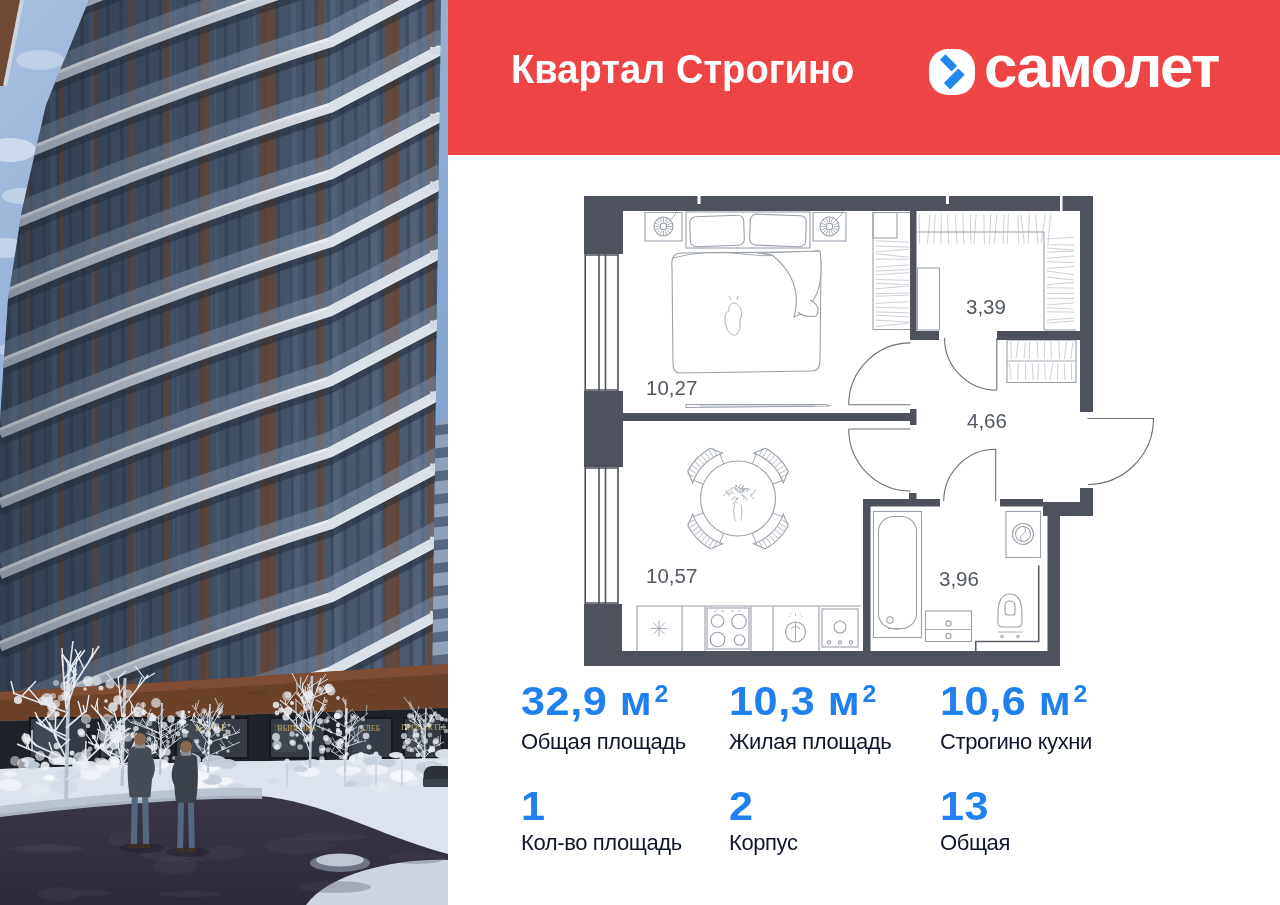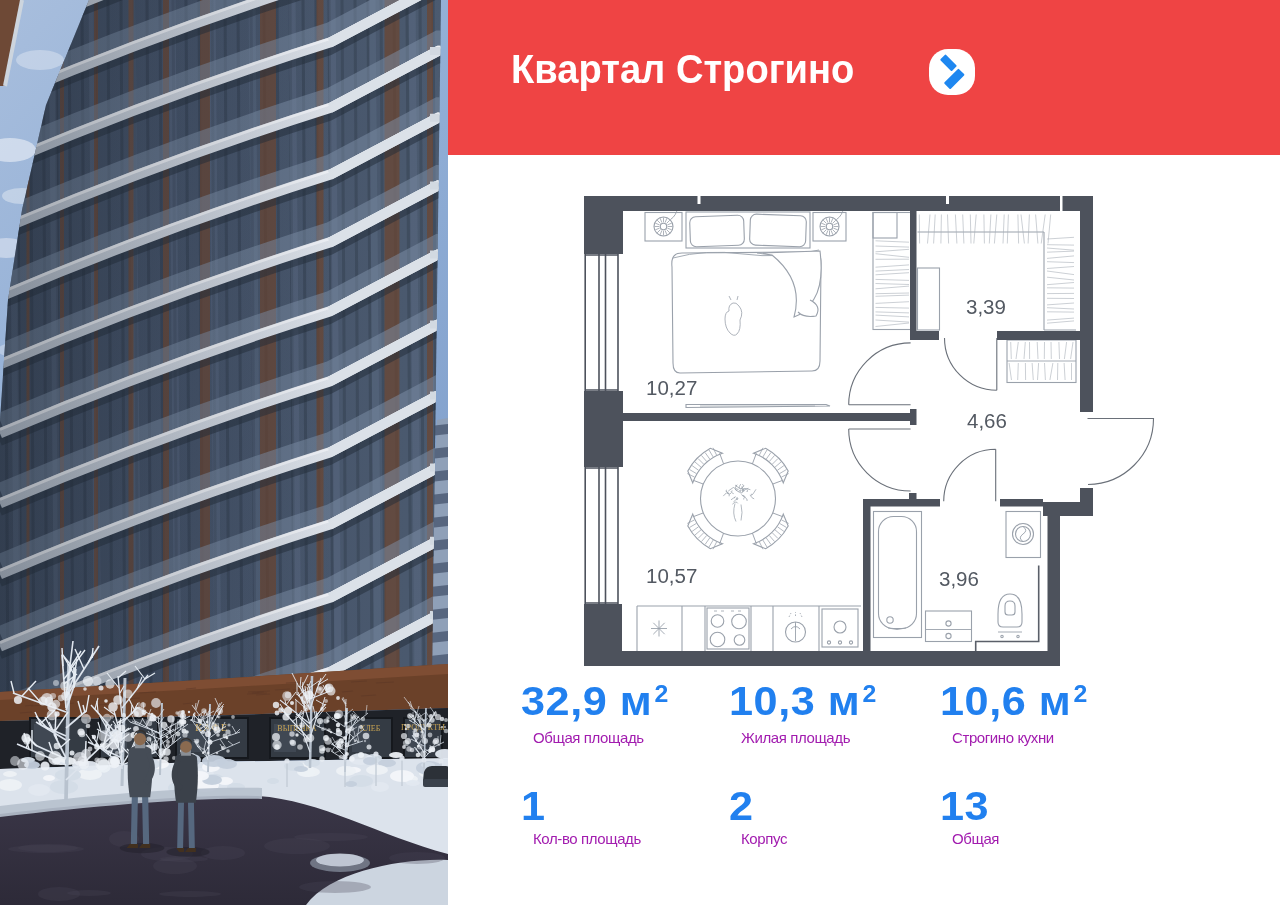--- a/index.html
+++ b/index.html
@@ -8,21 +8,21 @@
 #photo { position:absolute; left:0; top:0; width:494px; height:905px; overflow:hidden; }
 #header { position:absolute; left:448px; top:0; width:832px; height:155px; background:#ef4444; }
 #title { position:absolute; left:63px; top:46px; font-size:41px; font-weight:bold; color:#ffffff;
   letter-spacing:0px; transform:scaleX(0.93); transform-origin:0 0; white-space:nowrap; }
 #logo { position:absolute; left:481px; top:49px; width:46px; height:46px; background:#ffffff;
   border-radius:19px; }
 #logotext { position:absolute; left:536px; top:32px; font-size:60px; font-weight:bold; color:#ffffff;
   letter-spacing:-1.5px; }
 .val { position:absolute; font-size:40px; font-weight:bold; color:#2180ef; letter-spacing:0.5px; white-space:nowrap; transform:scaleX(1.08); transform-origin:0 0; }
 .val sup { font-size:23px; vertical-align:13px; margin-left:2px; letter-spacing:0; }
-.lab { position:absolute; font-size:15px; color:#a21caf; letter-spacing:-0.4px; white-space:nowrap;margin-left:12px; }
+.lab { position:absolute; font-size:22px; color:#0f172a; letter-spacing:-0.4px; white-space:nowrap; }
 </style></head>
 <body>
 <div id="page">
 <div id="photo"><svg width="448" height="905" viewBox="0 0 448 905">
         <defs>
 <linearGradient id="sky" x1="0" y1="0" x2="0.5" y2="1">
 <stop offset="0" stop-color="#a8bedd"></stop>
             <stop offset="0.5" stop-color="#8fadd5"></stop>
             <stop offset="1" stop-color="#7d9cc9"></stop>
 </linearGradient>
@@ -1051,20 +1051,21 @@
 <div id="header">
   <div id="title">Квартал Строгино</div>
   <div id="logo">
     <svg width="46" height="46" viewBox="0 0 46 46">
       <g fill="#1e87f0">
         <rect x="11.3" y="9.9" width="16.4" height="7.8" rx="1" transform="rotate(45 19.5 13.8)"></rect>
         <rect x="15" y="25.4" width="20.6" height="9" rx="1" transform="rotate(-45 25.3 29.9)"></rect>
       </g>
     </svg>
   </div>
+  <div id="logotext">самолет</div>
 </div>
 <svg width="1280" height="905" viewBox="0 0 1280 905" style="position:absolute;left:0;top:0" fill="none">
       <rect x="645" y="212.5" width="37" height="28.5" stroke="#9aa1ab" stroke-width="1.1" fill="none"></rect>
       <rect x="813" y="212.5" width="33" height="28.5" stroke="#9aa1ab" stroke-width="1.1" fill="none"></rect>
       <circle cx="663.5" cy="226.5" r="9.5" stroke="#9aa1ab" stroke-width="1.1" fill="none"></circle>
       <circle cx="663.5" cy="226.5" r="3.2" stroke="#9aa1ab" stroke-width="1.1" fill="none"></circle>
       <path d="M667.7,226.5 L672.5,226.5 M667.4,228.1 L671.8,229.9 M666.5,229.5 L669.9,232.9 M665.1,230.4 L666.9,234.8 M663.5,230.7 L663.5,235.5 M661.9,230.4 L660.1,234.8 M660.5,229.5 L657.1,232.9 M659.6,228.1 L655.2,229.9 M659.3,226.5 L654.5,226.5 M659.6,224.9 L655.2,223.1 M660.5,223.5 L657.1,220.1 M661.9,222.6 L660.1,218.2 M663.5,222.3 L663.5,217.5 M665.1,222.6 L666.9,218.2 M666.5,223.5 L669.9,220.1 M667.4,224.9 L671.8,223.1" stroke="#9aa1ab" stroke-width="0.8"></path>
       <path d="M670.5,219.5 q6,-4 7,-12" stroke="#9aa1ab" stroke-width="0.9" fill="none"></path>
       <circle cx="829.5" cy="226.5" r="9.5" stroke="#9aa1ab" stroke-width="1.1" fill="none"></circle>
       <circle cx="829.5" cy="226.5" r="3.2" stroke="#9aa1ab" stroke-width="1.1" fill="none"></circle>

